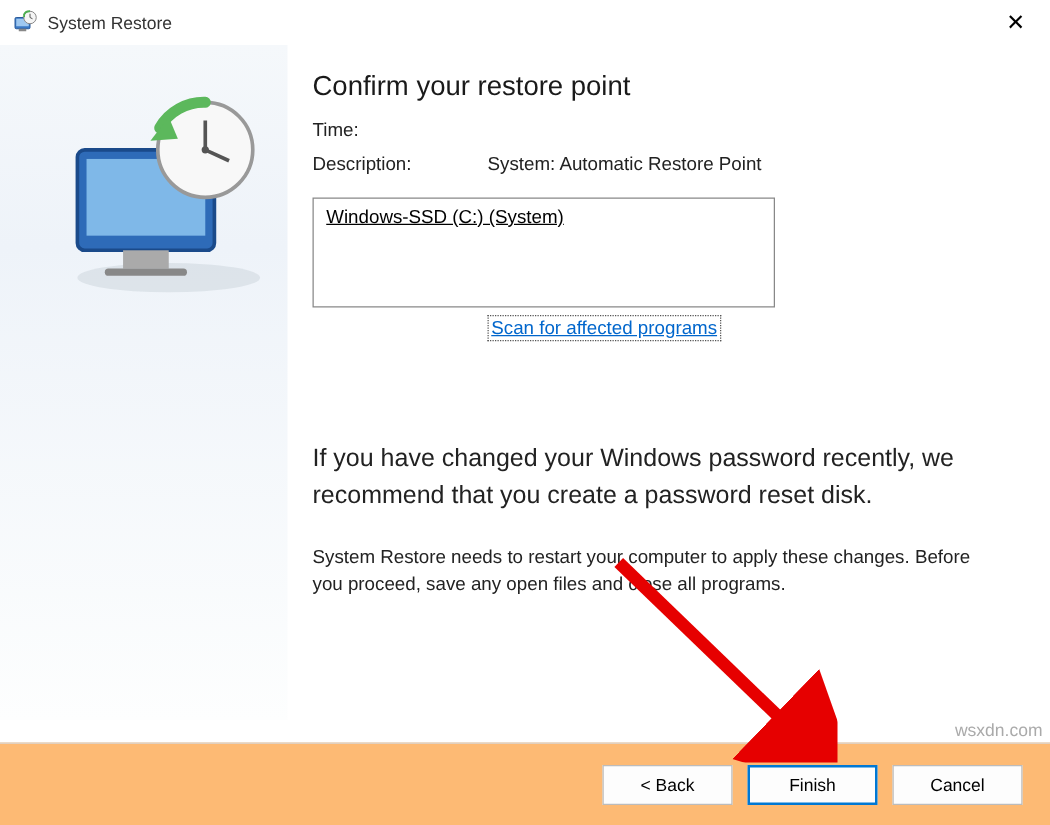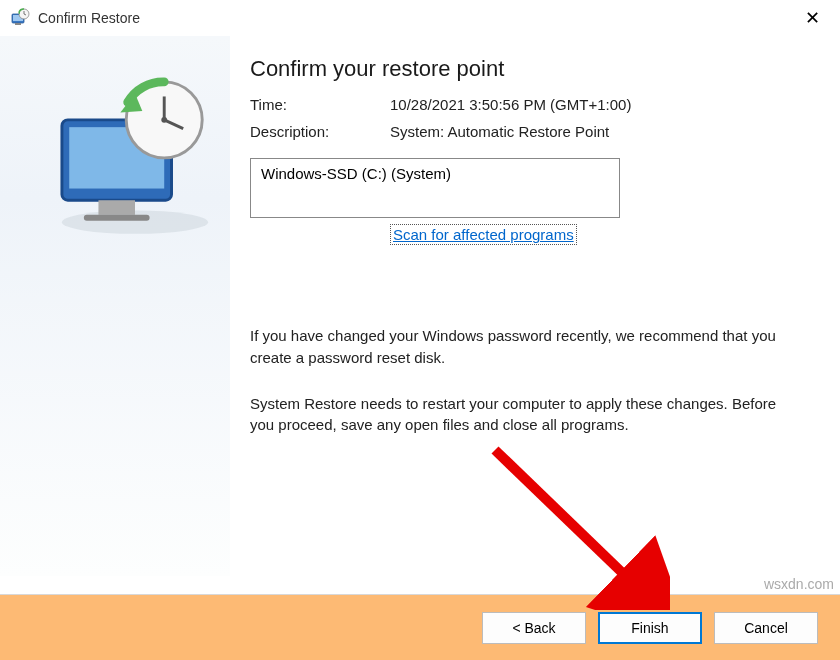--- a/index.html
+++ b/index.html
@@ -18,24 +18,24 @@
     .heading { font-size: 22px; font-weight: 400; color: #1a1a1a; margin-bottom: 14px; }
     .subtext { font-size: 15px; color: #222; line-height: 1.4; margin-left: 24px; margin-bottom: 40px; max-width: 500px; }
 
     .info-table { margin-bottom: 8px; }
     .info-row { display: flex; font-size: 15px; margin-bottom: 10px; }
     .info-label { width: 140px; color: #222; }
     .info-value { color: #222; }
 
     .drives-row { display: flex; font-size: 15px; margin-top: 18px; }
     .drives-label { width: 140px; color: #222; padding-top: 8px; }
-    .drives-box { width: 370px; height: 60px; border: 1px solid #888; padding: 6px 10px; font-size: 15px; }
+    .drives-box { width: 370px; height: 88px; border: 1px solid #888; padding: 6px 10px; font-size: 15px; text-decoration: underline; }
     .scan-link { margin-left: 140px; margin-top: 6px; font-size: 15px; color: #0066cc; text-decoration: underline; border: 1px dotted #555; display: inline-block; padding: 1px 2px; cursor: pointer; }
 
-    .note { font-size: 15px; color: #222; line-height: 1.45; margin-top: 80px; max-width: 560px; }
+    .note { font-size: 20px; color: #222; line-height: 1.45; margin-top: 80px; max-width: 560px; }
     .note2 { font-size: 15px; color: #222; line-height: 1.45; margin-top: 24px; max-width: 560px; }
 
     .footer { position: absolute; bottom: 0; left: 0; right: 0; height: 66px; background: #fdba74; border-top: 1px solid #d8d8d8; display: flex; justify-content: flex-end; align-items: center; padding-right: 22px; gap: 12px; }
     .btn { width: 104px; height: 32px; background: #fdfdfd; border: 1px solid #bcbcbc; font-size: 14px; cursor: pointer; }
     .btn.primary { border: 2px solid #0078d4; }
 
     .arrow { position: absolute; pointer-events: none; }
 
     .watermark { position: absolute; right: 6px; bottom: 68px; font-size: 14px; color: #aaa; }
   </style>
@@ -47,21 +47,21 @@
     <svg viewBox="0 0 20 20">
       <rect x="2" y="6" width="12" height="9" rx="1" fill="#3a78c4" stroke="#2a5a9a" stroke-width="0.8"></rect>
       <rect x="3" y="7" width="10" height="6" fill="#9fc8f0"></rect>
       <rect x="5" y="15" width="6" height="2" fill="#888"></rect>
       <circle cx="14" cy="6" r="5" fill="#f5f5f5" stroke="#888" stroke-width="0.8"></circle>
       <path d="M14 3 L14 6 L16 7" stroke="#555" stroke-width="0.8" fill="none"></path>
       <path d="M9 4 A5 5 0 0 1 14 1" stroke="#4caf50" stroke-width="1.5" fill="none"></path>
       <polygon points="8,5 10,3 10,6" fill="#4caf50"></polygon>
     </svg>
   </span>
-  <span class="titlebar-title">Confirm Restore</span>
+  <span class="titlebar-title">System Restore</span>
   <span class="close-x">✕</span>
 </div>
 
 <div class="content">
   <div class="sidebar">
     <span class="restore-img">
       <svg viewBox="0 0 130 110">
         <ellipse cx="65" cy="100" rx="50" ry="8" fill="#d0d8e0" opacity="0.6"></ellipse>
         <rect x="15" y="30" width="75" height="55" rx="4" fill="#2e6bb8" stroke="#1a4a8a" stroke-width="2"></rect>
         <rect x="20" y="35" width="65" height="42" fill="#7fb8e8"></rect>
@@ -76,21 +76,20 @@
       </svg>
     </span>
   </div>
 
   <div class="main">
     <div class="heading">Confirm your restore point</div>
 
     <div class="info-table">
       <div class="info-row">
         <div class="info-label">Time:</div>
-        <div class="info-value">10/28/2021 3:50:56 PM (GMT+1:00)</div>
       </div>
       <div class="info-row">
         <div class="info-label">Description:</div>
         <div class="info-value">System: Automatic Restore Point</div>
       </div>
     </div>
 
     <div class="drives-row">
       <div class="drives-box">Windows-SSD (C:) (System)</div>
     </div>

